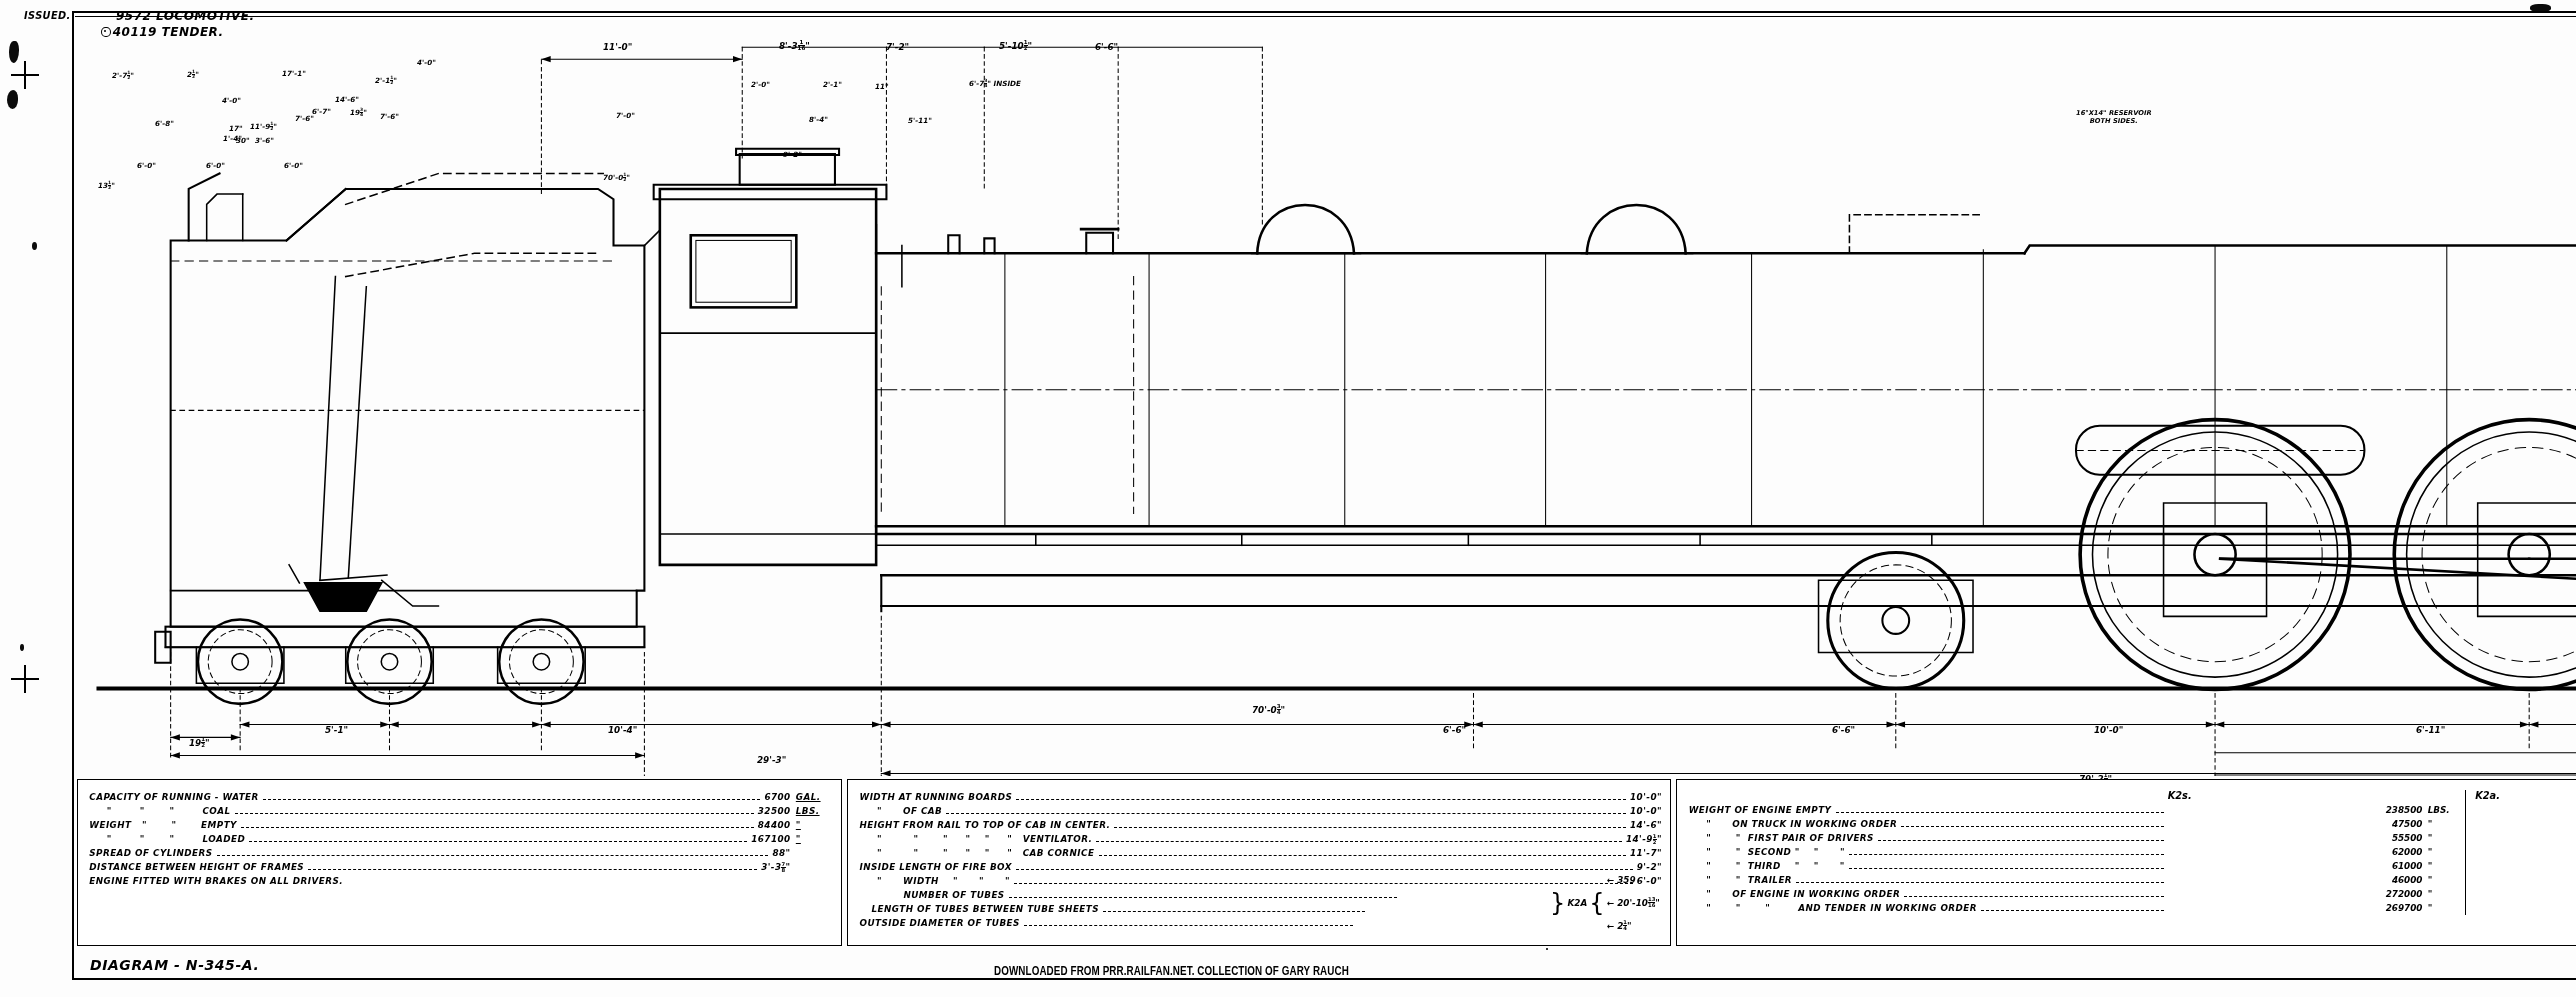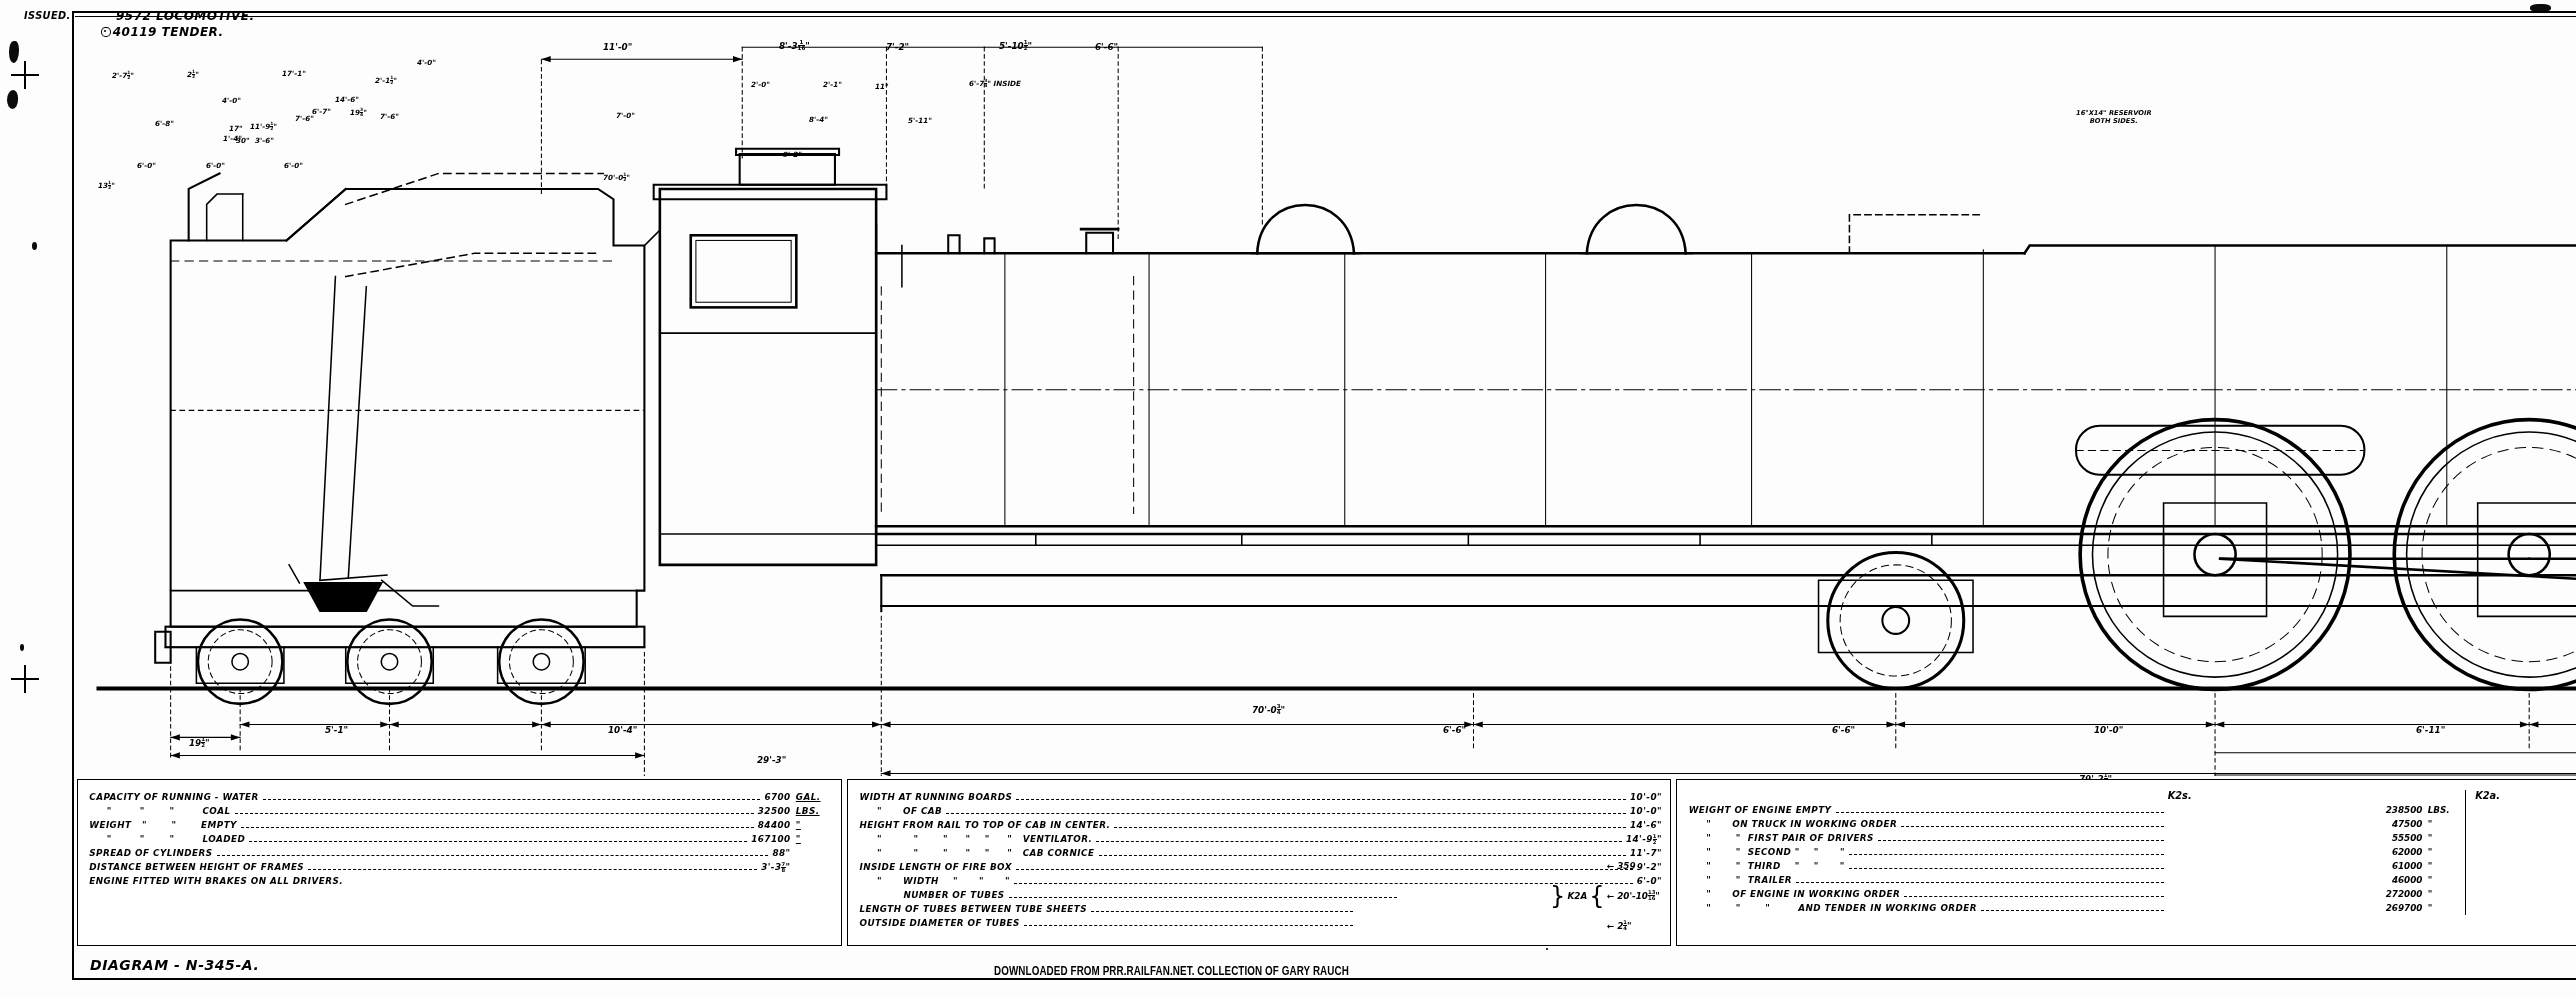--- a/index.html
+++ b/index.html
@@ -260,21 +260,21 @@
     font-weight: 700;
     font-style: italic;
     font-size: 8.8px;
   }
   .brace {
     font-size: 24px;
     line-height: 0.8;
     font-style: normal;
     font-weight: 400;
   }
-  .brace-vals { display: flex; flex-direction: column; gap: 17px; }
+  .brace-vals { display: flex; flex-direction: column; gap: 10px; }
   .brace-vals div { height: 13px; line-height: 13px; white-space: nowrap; }
 
   
   #diagram-number {
     position: absolute;
     left: 90px;
     top: 957px;
     font-family: "DejaVu Sans", sans-serif;
     font-weight: 700;
     font-style: italic;
@@ -737,21 +737,21 @@
       </div>
       <div class="spec-line">
         <span class="lbl">     "      WIDTH    "      "      "</span>
         <span class="lead"></span>
         <span class="val">6'-0"</span>
       </div>
       <div class="spec-line" style="width:62%;padding-left:44px;">
         <span class="lbl">NUMBER OF TUBES</span>
         <span class="lead"></span>
       </div>
-      <div class="spec-line" style="width:62%;">
+      <div class="spec-line" style="width:62%;margin-left:12px;">
         <span class="lbl">LENGTH OF TUBES BETWEEN TUBE SHEETS</span>
         <span class="lead"></span>
       </div>
       <div class="spec-line" style="width:62%;">
         <span class="lbl">OUTSIDE DIAMETER OF TUBES</span>
         <span class="lead"></span>
       </div>
 
       <div class="brace-group">
         <span class="brace">}</span>

